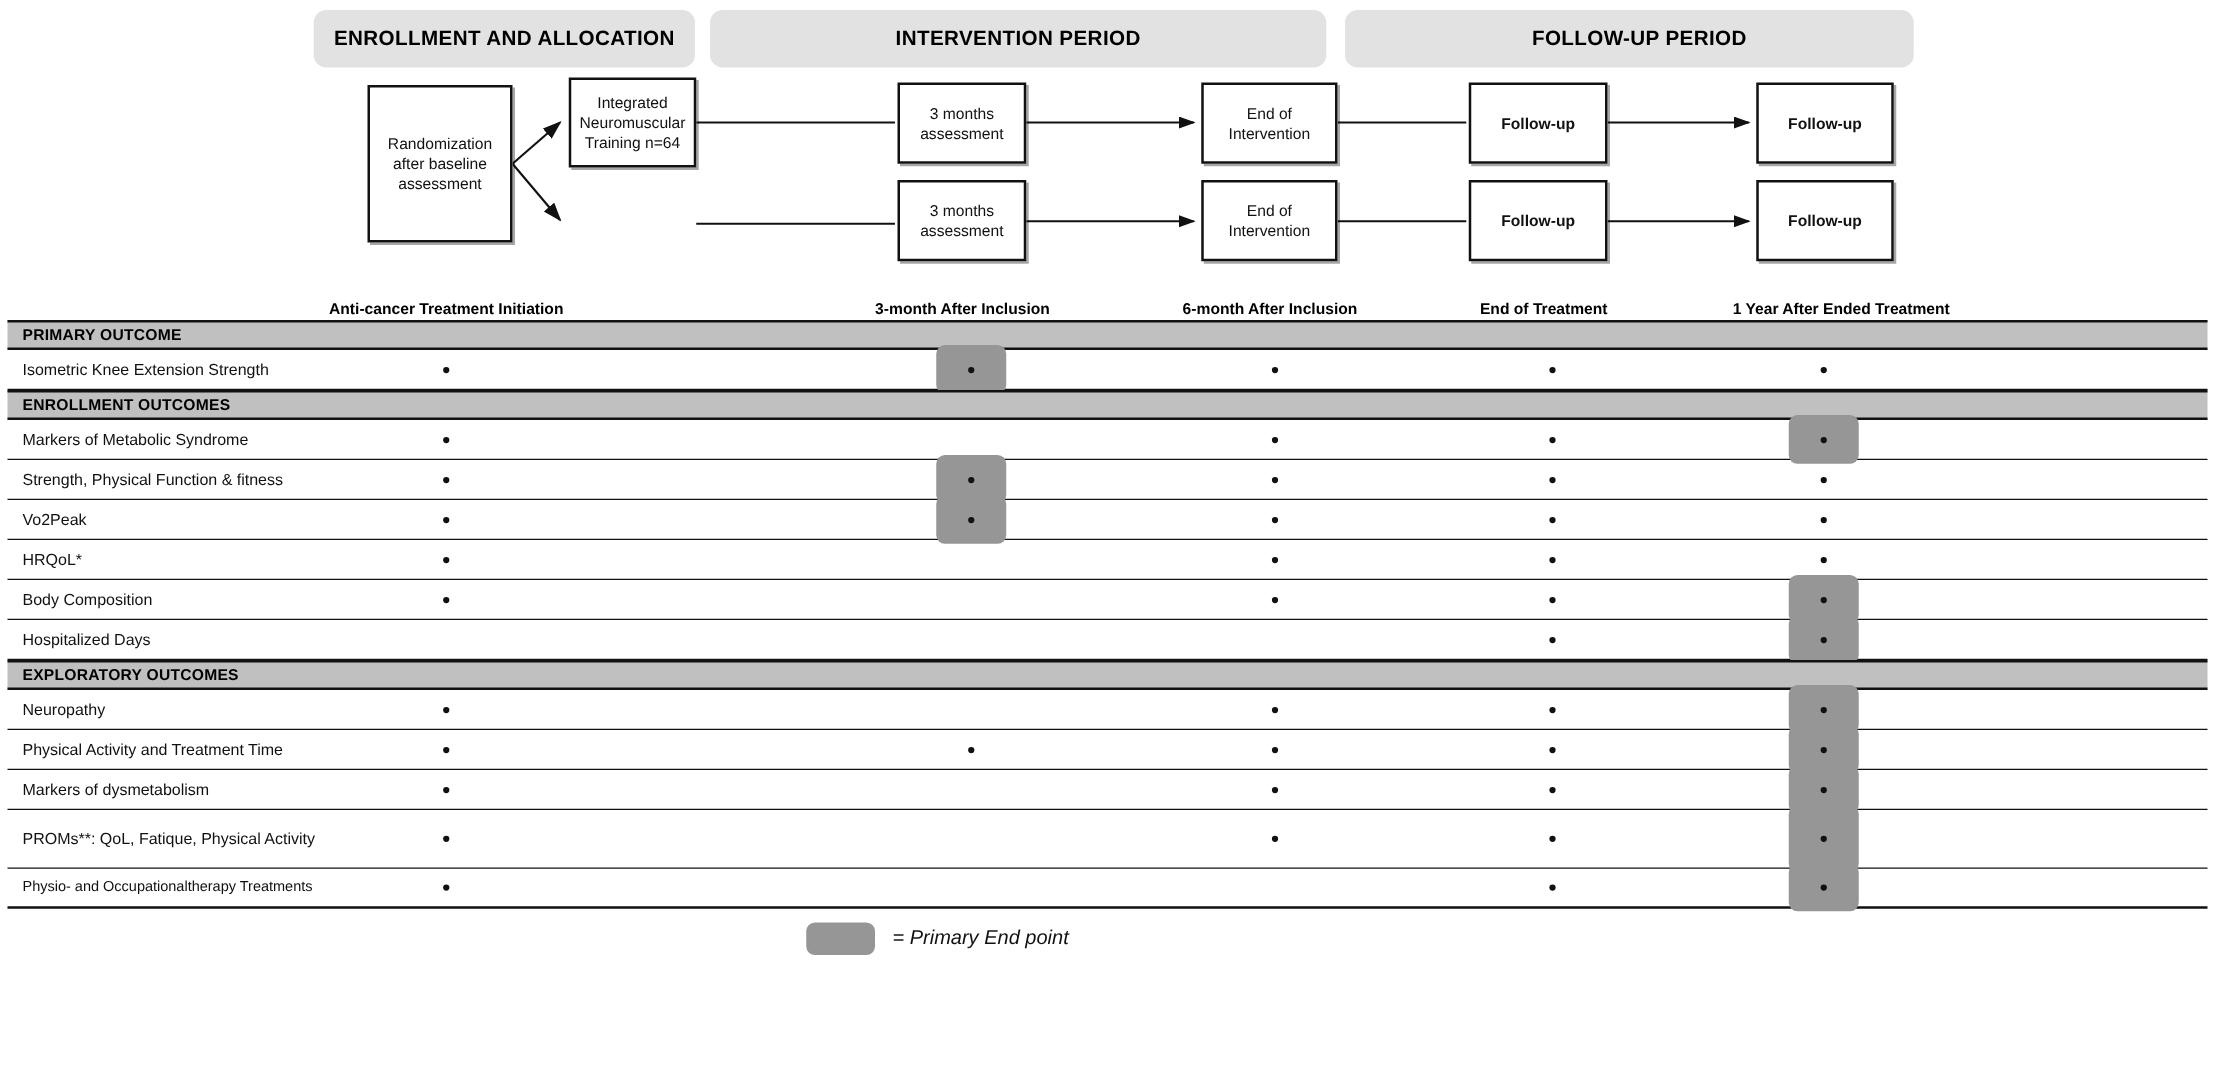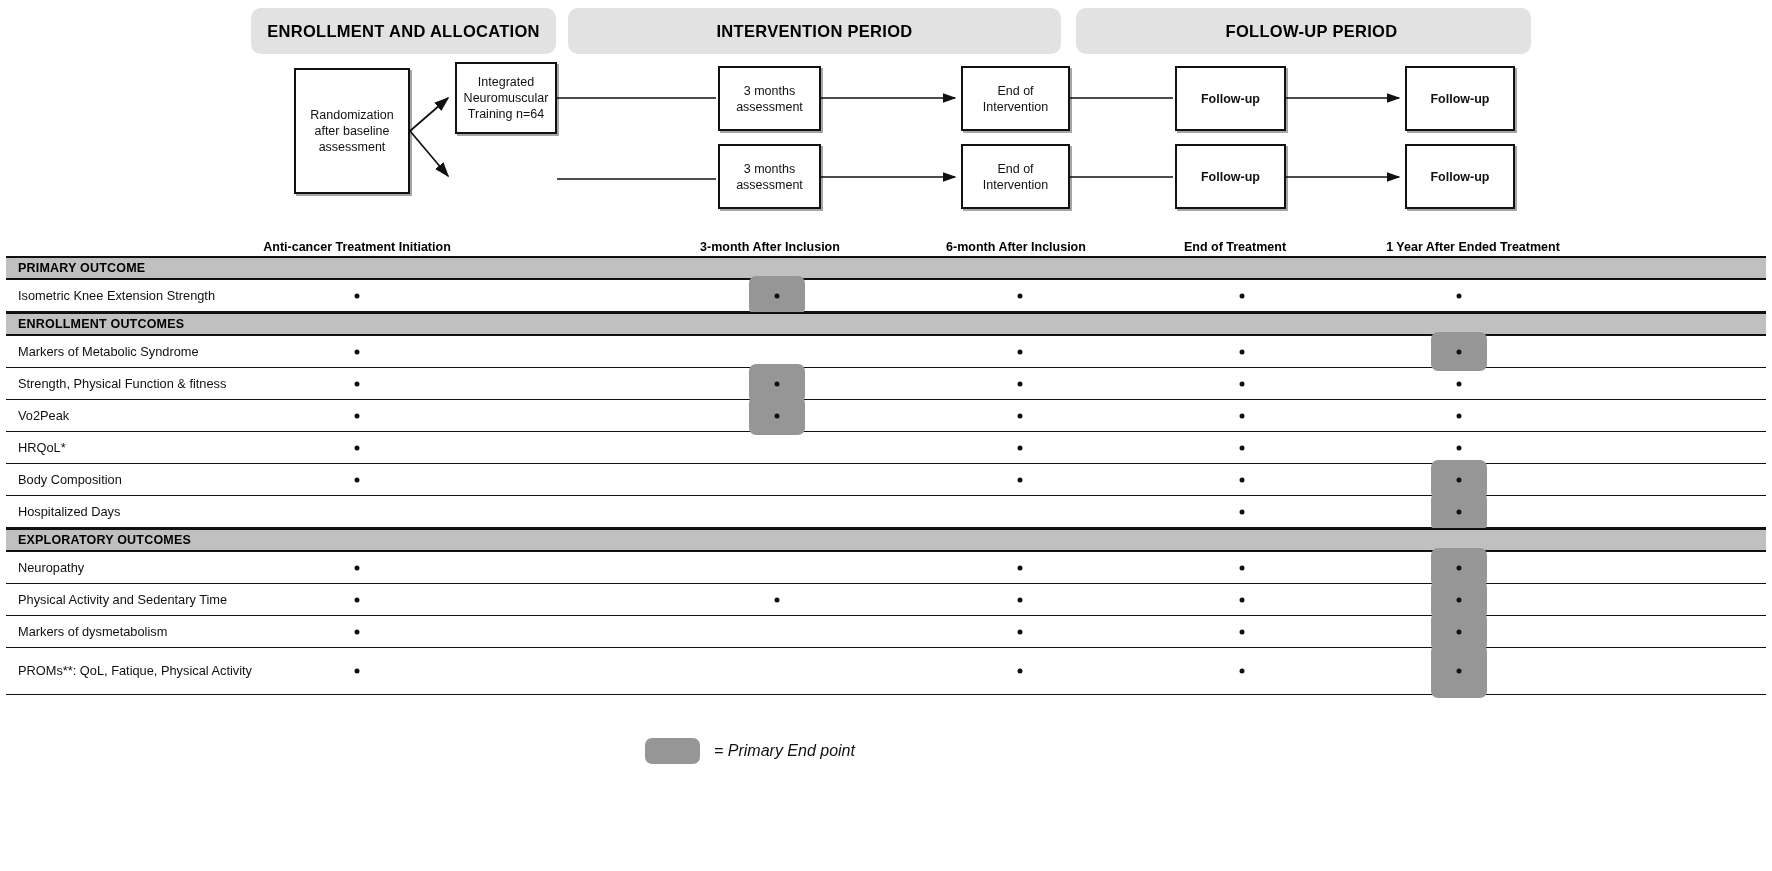--- a/index.html
+++ b/index.html
@@ -232,41 +232,48 @@
     </div>
     <div class="row item">
       <div class="label">Neuropathy</div>
       <div class="hl" style="left: 1425px; top: -4px; width: 56px; height: calc(100% + 8px);"></div>
       <div class="dot" style="left: 351px;"></div>
       <div class="dot" style="left: 1014px;"></div>
       <div class="dot" style="left: 1236px;"></div>
       <div class="dot" style="left: 1453px;"></div>
     </div>
     <div class="row item">
-      <div class="label">Physical Activity and Sedentary Time</div>
+      <div class="label">Physical Activity and Treatment Time</div>
       <div class="hl" style="left: 1425px; top: -4px; width: 56px; height: calc(100% + 8px);"></div>
       <div class="dot" style="left: 351px;"></div>
       <div class="dot" style="left: 771px;"></div>
       <div class="dot" style="left: 1014px;"></div>
       <div class="dot" style="left: 1236px;"></div>
       <div class="dot" style="left: 1453px;"></div>
     </div>
     <div class="row item">
       <div class="label">Markers of dysmetabolism</div>
       <div class="hl" style="left: 1425px; top: -4px; width: 56px; height: calc(100% + 8px);"></div>
       <div class="dot" style="left: 351px;"></div>
       <div class="dot" style="left: 1014px;"></div>
       <div class="dot" style="left: 1236px;"></div>
       <div class="dot" style="left: 1453px;"></div>
     </div>
     <div class="row item tall">
       <div class="label">PROMs**: QoL, Fatique, Physical Activity</div>
       <div class="hl" style="left: 1425px; top: -4px; width: 56px; height: calc(100% + 8px);"></div>
       <div class="dot" style="left: 351px;"></div>
       <div class="dot" style="left: 1014px;"></div>
+      <div class="dot" style="left: 1236px;"></div>
+      <div class="dot" style="left: 1453px;"></div>
+    </div>
+    <div class="row item small last">
+      <div class="label">Physio- and Occupationaltherapy Treatments</div>
+      <div class="hl" style="left: 1425px; top: -4px; width: 56px; height: calc(100% + 8px);"></div>
+      <div class="dot" style="left: 351px;"></div>
       <div class="dot" style="left: 1236px;"></div>
       <div class="dot" style="left: 1453px;"></div>
     </div>
   </div>
 
 <div class="legend">
   <div class="swatch"></div>
   <div class="ltext">= Primary End point</div>
 </div>
 

